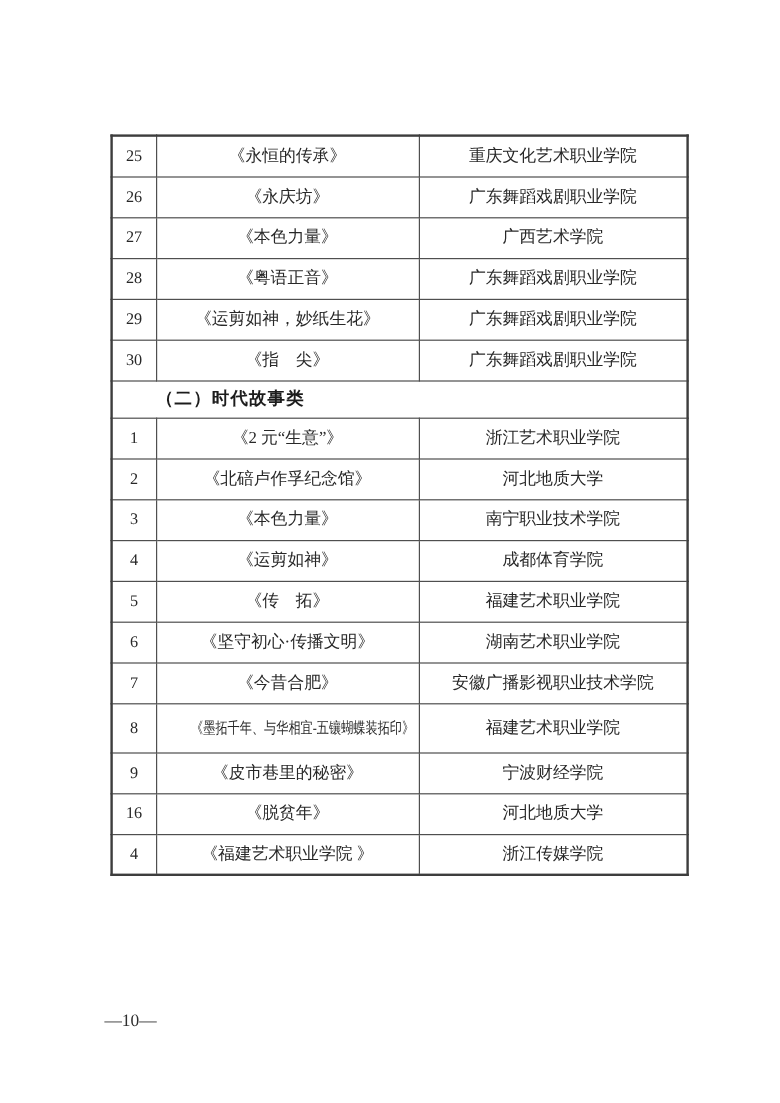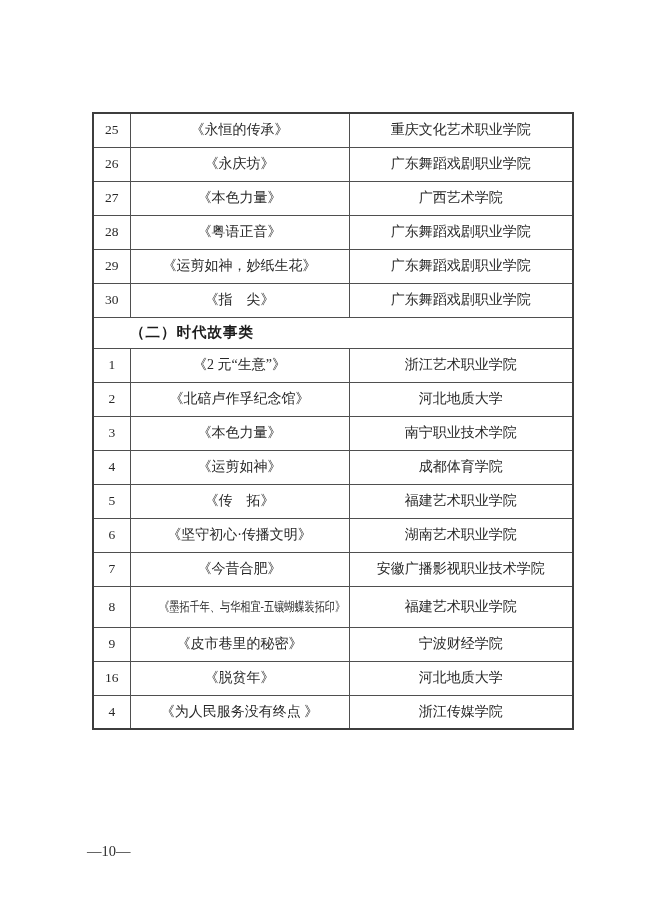--- a/index.html
+++ b/index.html
@@ -151,21 +151,21 @@
           <td class="title-cell"><span>《皮市巷里的秘密》</span></td>
           <td class="org-cell"><span>宁波财经学院</span></td>
         </tr>
         <tr class="data-row">
           <td class="num-cell"><span>16</span></td>
           <td class="title-cell"><span>《脱贫年》</span></td>
           <td class="org-cell"><span>河北地质大学</span></td>
         </tr>
         <tr class="data-row">
           <td class="num-cell"><span>4</span></td>
-          <td class="title-cell"><span>《为人民服务没有终点 》</span></td>
+          <td class="title-cell"><span>《福建艺术职业学院 》</span></td>
           <td class="org-cell"><span>浙江传媒学院</span></td>
         </tr>
       </tbody>
   </table>
 
   <div class="page-footer">—10—</div>
 
 </div>
 
 </body></html>

